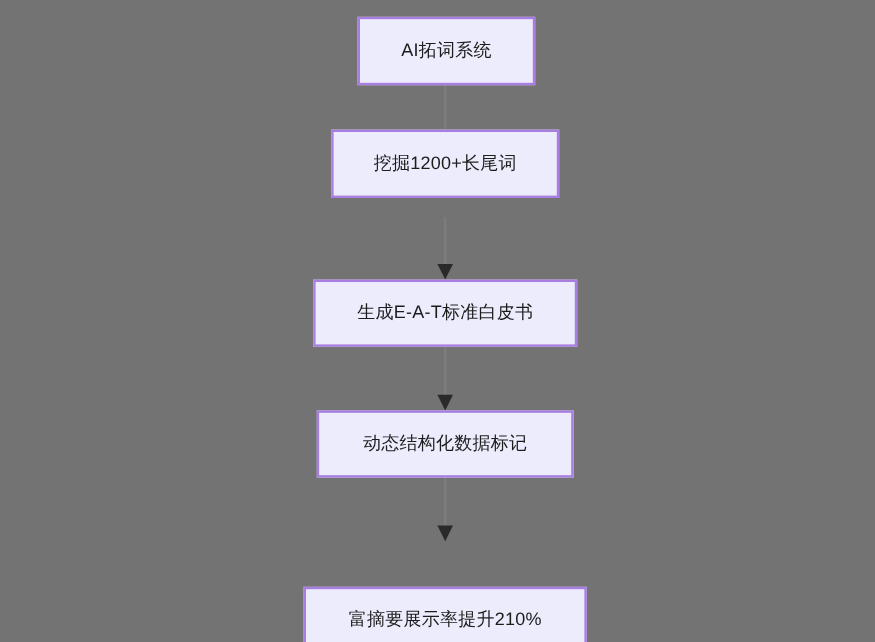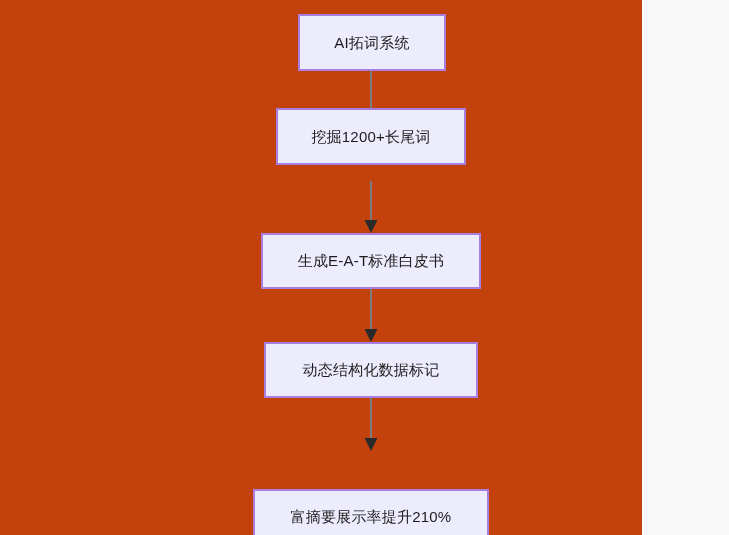--- a/index.html
+++ b/index.html
@@ -8,23 +8,23 @@
   }
   body {
     width: 729px;
     height: 535px;
     background: #f8f8f8;
     font-family: "Liberation Sans", "DejaVu Sans", sans-serif;
     overflow: hidden;
   }
   #flowchart-canvas {
     position: relative;
-    width: 642px;
+    width: 729px;
     height: 535px;
-    background: #c2410c;
+    background: #737373;
   }
   .flow-node {
     position: absolute;
     box-sizing: border-box;
     background: #ececfd;
     border: 2px solid #a87fe0;
     display: flex;
     align-items: center;
     justify-content: center;
     text-align: center;

